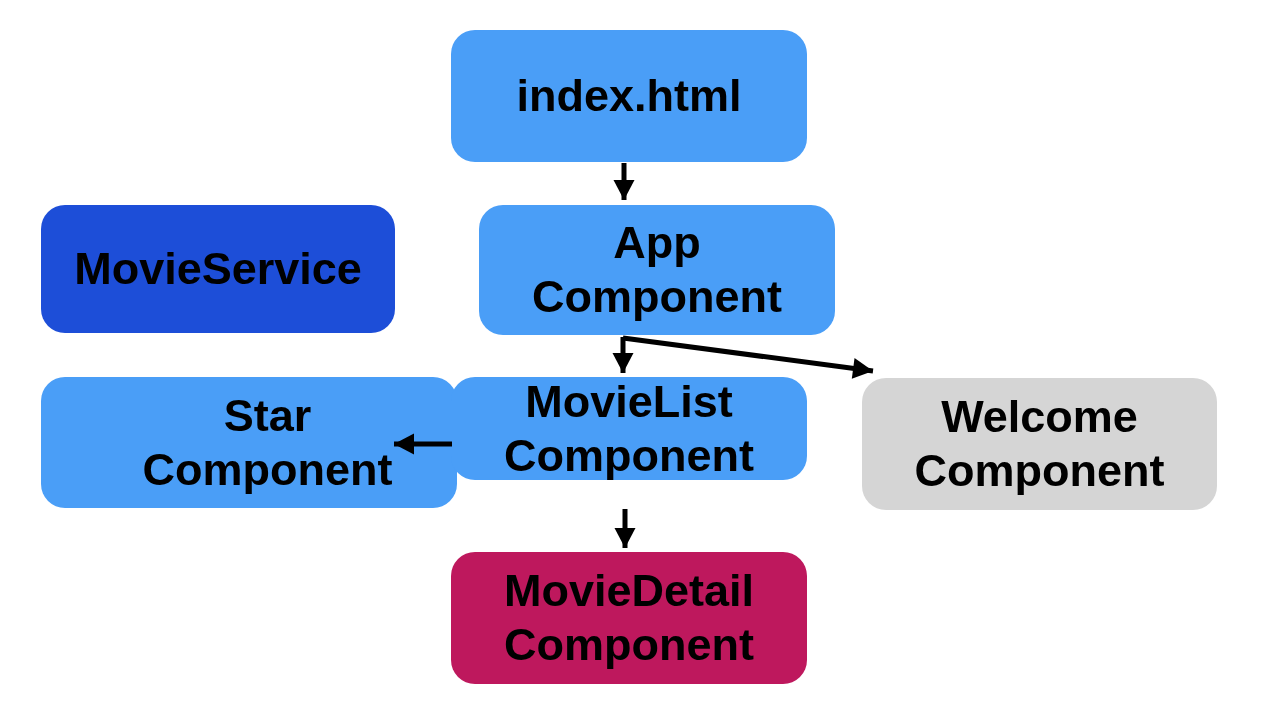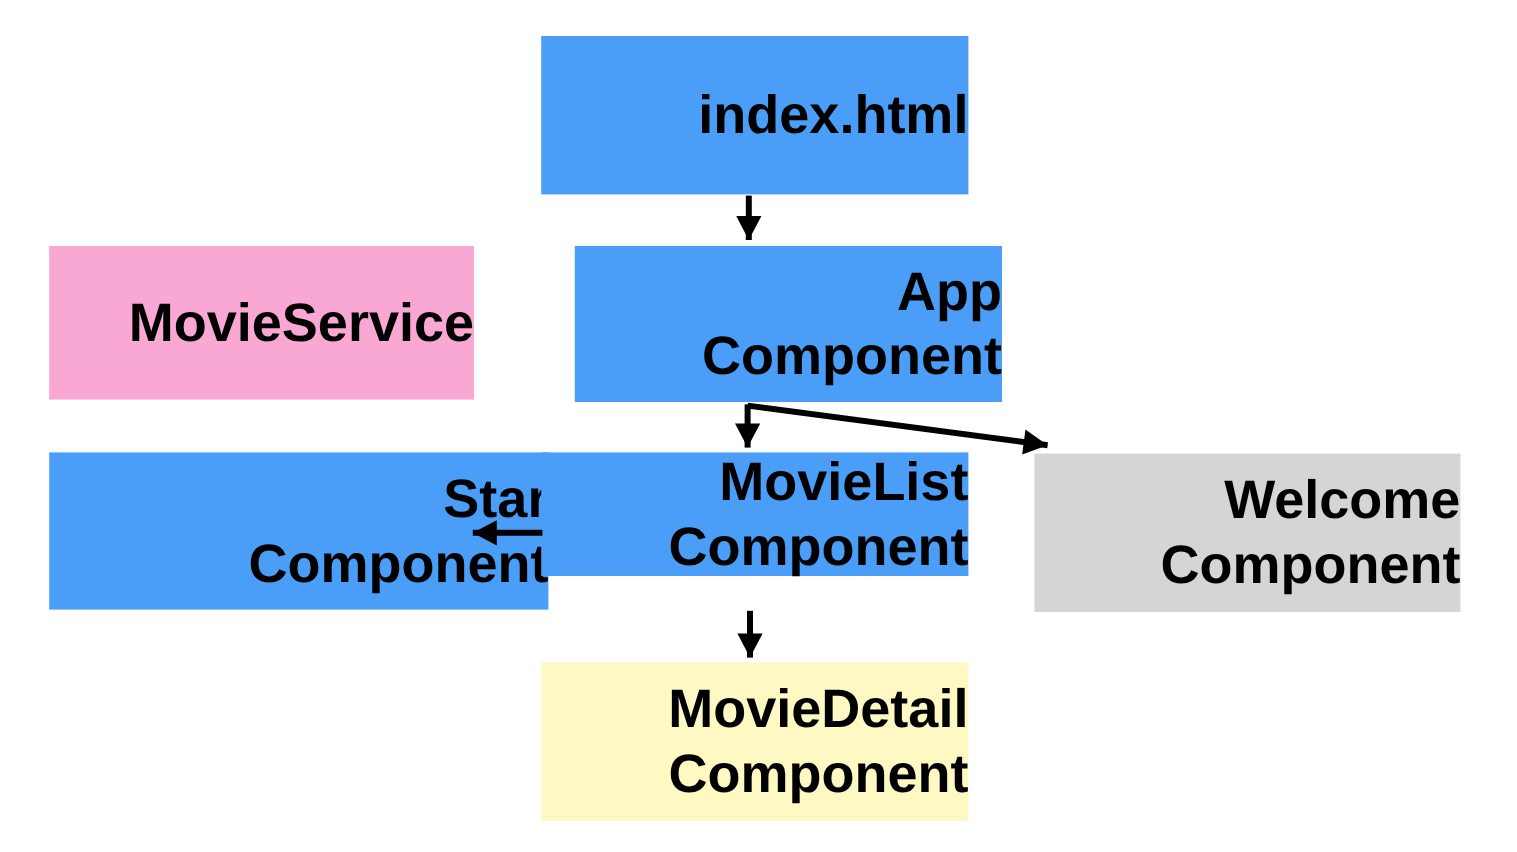--- a/index.html
+++ b/index.html
@@ -12,24 +12,25 @@
     width: 1264px;
     height: 710px;
     background: #ffffff;
     overflow: hidden;
     font-family: "Liberation Sans", "DejaVu Sans", sans-serif;
   }
   .node {
     position: absolute;
     display: flex;
     flex-direction: column;
-    align-items: flex-end;
+    align-items: center;
     justify-content: center;
     text-align: center;
     box-sizing: border-box;
+    border-radius: 24px;
   }
   .node-line {
     display: block;
     font-size: 45px;
     font-weight: 700;
     line-height: 54px;
     color: #000000;
     white-space: nowrap;
   }
   #edges {
@@ -45,40 +46,40 @@
     stroke-width: 5;
   }
 </style>
 </head>
 <body>
 
 <div id="stage">
   <div class="node" style="left: 451px; top: 30px; width: 356px; height: 132px; background-color: rgb(74, 158, 247);">
       <span class="node-line">index.html</span>
     </div>
-    <div class="node" style="left: 41px; top: 205px; width: 354px; height: 128px; background-color: #f9a8d4;">
+    <div class="node" style="left: 41px; top: 205px; width: 354px; height: 128px; background-color: #1d4ed8;">
       <span class="node-line">MovieService</span>
     </div>
     <div class="node" style="left: 451px; top: 205px; width: 356px; height: 130px; background-color: rgb(74, 158, 247); margin-left: 28px;">
       <span class="node-line">App</span>
       <span class="node-line">Component</span>
     </div>
     <div class="node" style="left: 41px; top: 377px; width: 416px; height: 131px; background-color: rgb(74, 158, 247); padding-left: 37px;">
       <span class="node-line">Star</span>
       <span class="node-line">Component</span>
     </div>
     <div class="node" style="left: 451px; top: 377px; width: 356px; height: 103px; background-color: rgb(74, 158, 247);">
       <span class="node-line">MovieList</span>
       <span class="node-line">Component</span>
     </div>
     <div class="node" style="left: 862px; top: 378px; width: 355px; height: 132px; background-color: rgb(213, 213, 213);">
       <span class="node-line">Welcome</span>
       <span class="node-line">Component</span>
     </div>
-    <div class="node" style="left: 451px; top: 552px; width: 356px; height: 132px; background-color: #fef9c3;">
+    <div class="node" style="left: 451px; top: 552px; width: 356px; height: 132px; background-color: #be185d;">
       <span class="node-line">MovieDetail</span>
       <span class="node-line">Component</span>
     </div>
     <svg id="edges" viewBox="0 0 1264 710" xmlns="http://www.w3.org/2000/svg">
     <defs>
       <marker id="arrowhead" markerUnits="userSpaceOnUse" markerWidth="24" markerHeight="24" refX="20" refY="10.5" orient="auto" overflow="visible">
         <path d="M0,0 L20,10.5 L0,21 Z" fill="#000000"></path>
       </marker>
     </defs>
   <line x1="624" y1="163" x2="624" y2="200" stroke="#000000" marker-end="url(#arrowhead)"></line>

